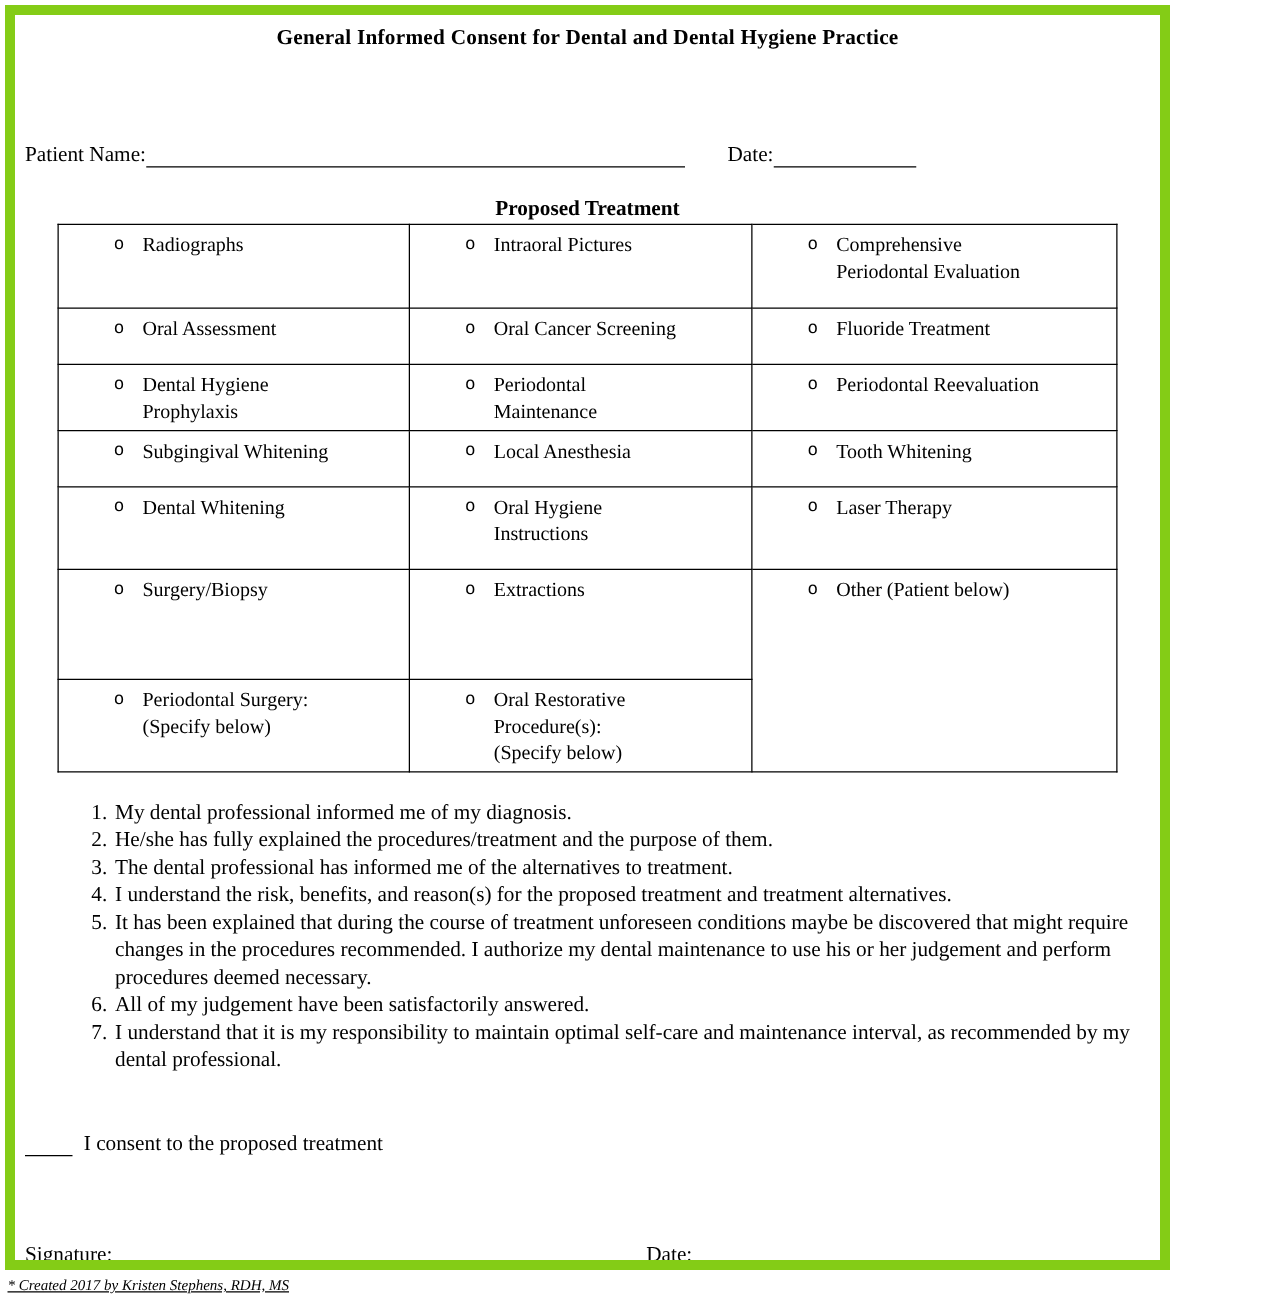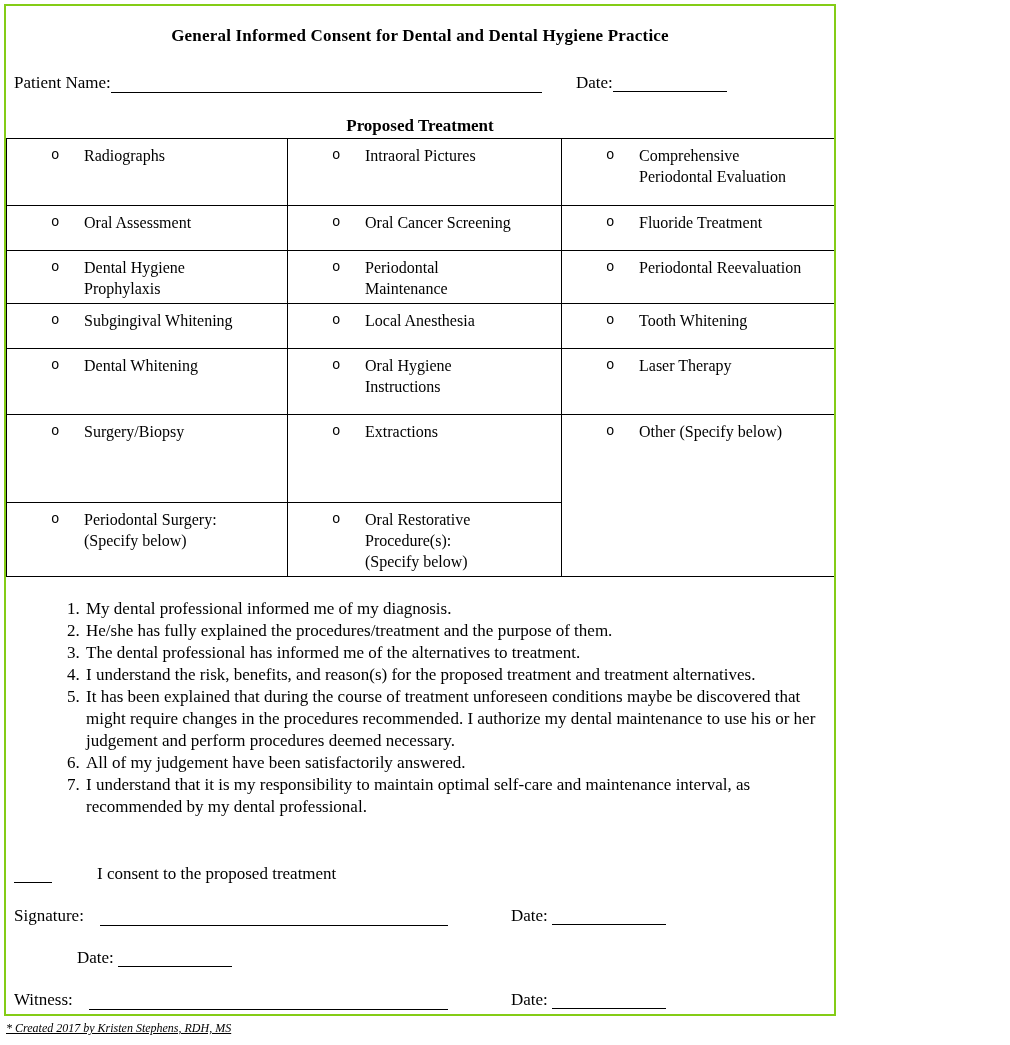--- a/index.html
+++ b/index.html
@@ -4,24 +4,24 @@
 <style>
   * { margin: 0; padding: 0; box-sizing: border-box; }
   html, body {
     width: 1010px;
     background: #ffffff;
     color: #000000;
     font-family: "Liberation Serif", "DejaVu Serif", serif;
   }
   .page {
     margin: 4px 4px 0 4px;
-    width: 832px;
+    width: 932px;
     height: 1012px;
-    border: 2px solid #84cc16;
-    padding-top: 20px;
+    border: 8px solid #84cc16;
+    padding-top: 8px;
     overflow: hidden;
   }
   .doc-title {
     text-align: center;
     font-size: 17px;
     font-weight: bold;
     letter-spacing: 0.2px;
   }
   
   .field-row {
@@ -34,21 +34,21 @@
   .lbl { white-space: nowrap; font-family: Liberation Serif, serif; }
   .uline {
     display: inline-block;
     border-bottom: 1px solid #000000;
     height: 19px;
   }
   .grow { flex: 1 1 auto; }
   .left-group { display: inline-flex; align-items: flex-end; }
   .patient-row .left-group { width: 528px; }
   .patient-row .date-group { margin-left: 34px; }
-  .date-group { display: inline-flex; align-items: flex-start; }
+  .date-group { display: inline-flex; align-items: center; margin-top: 47px; }
   .date-uline { width: 114px; }
   
   .section-heading {
     text-align: center;
     font-size: 17px;
     font-weight: bold;
     margin-top: 23px;
   }
   table.treatment {
     border-collapse: collapse;
@@ -67,21 +67,21 @@
   .bullet {
     display: inline-block;
     width: 14px;
     margin-left: 44px;
     flex: 0 0 auto;
     font-family: "Liberation Mono", "DejaVu Sans Mono", monospace;
     font-size: 14px;
     line-height: 21px;
   }
   .opt-text {
-    margin-left: 19px;
+    margin-left: 9px;
     white-space: pre-line;
   }
   tr.r1 td { height: 67px; }
   tr.r2 td { height: 45px; }
   tr.r3 td { height: 45px; }
   tr.r4 td { height: 45px; }
   tr.r5 td { height: 66px; }
   tr.r6 td { height: 88px; }
   tr.r7 td { height: 68px; }
   
@@ -90,22 +90,21 @@
     padding-left: 33px;
     font-size: 17px;
     line-height: 22px;
   }
   ol.consent-list li { padding-left: 2px; }
   
   .consent-row {
     margin: 46px 8px 0 8px;
     font-size: 17px;
     display: flex;
-    align-items: flex-start;
-    gap: 36px;
+    align-items: center;
   }
   .consent-blank { width: 38px; margin-right: 9px; }
   
   .sig-row { margin-top: 22px; }
   .sig-row .left-group { width: 434px; }
   .sig-row .lbl { margin-right: 16px; }
   .sig-row .date-group { margin-left: 63px; }
   .sig-row .date-group .lbl { margin-right: 4px; }
   
   .footer-note {
@@ -255,21 +254,21 @@
           </td>
         <td>
             <div class="cell-inner">
               <span class="bullet">o</span>
               <span class="opt-text">Extractions</span>
             </div>
           </td>
         <td rowspan="2">
             <div class="cell-inner">
               <span class="bullet">o</span>
-              <span class="opt-text">Other (Specify below)</span>
+              <span class="opt-text">Other (Patient below)</span>
             </div>
           </td>
       </tr>
       <tr class="r7">
         <td>
             <div class="cell-inner">
               <span class="bullet">o</span>
               <span class="opt-text">Periodontal Surgery:
 (Specify below)</span>
             </div>

